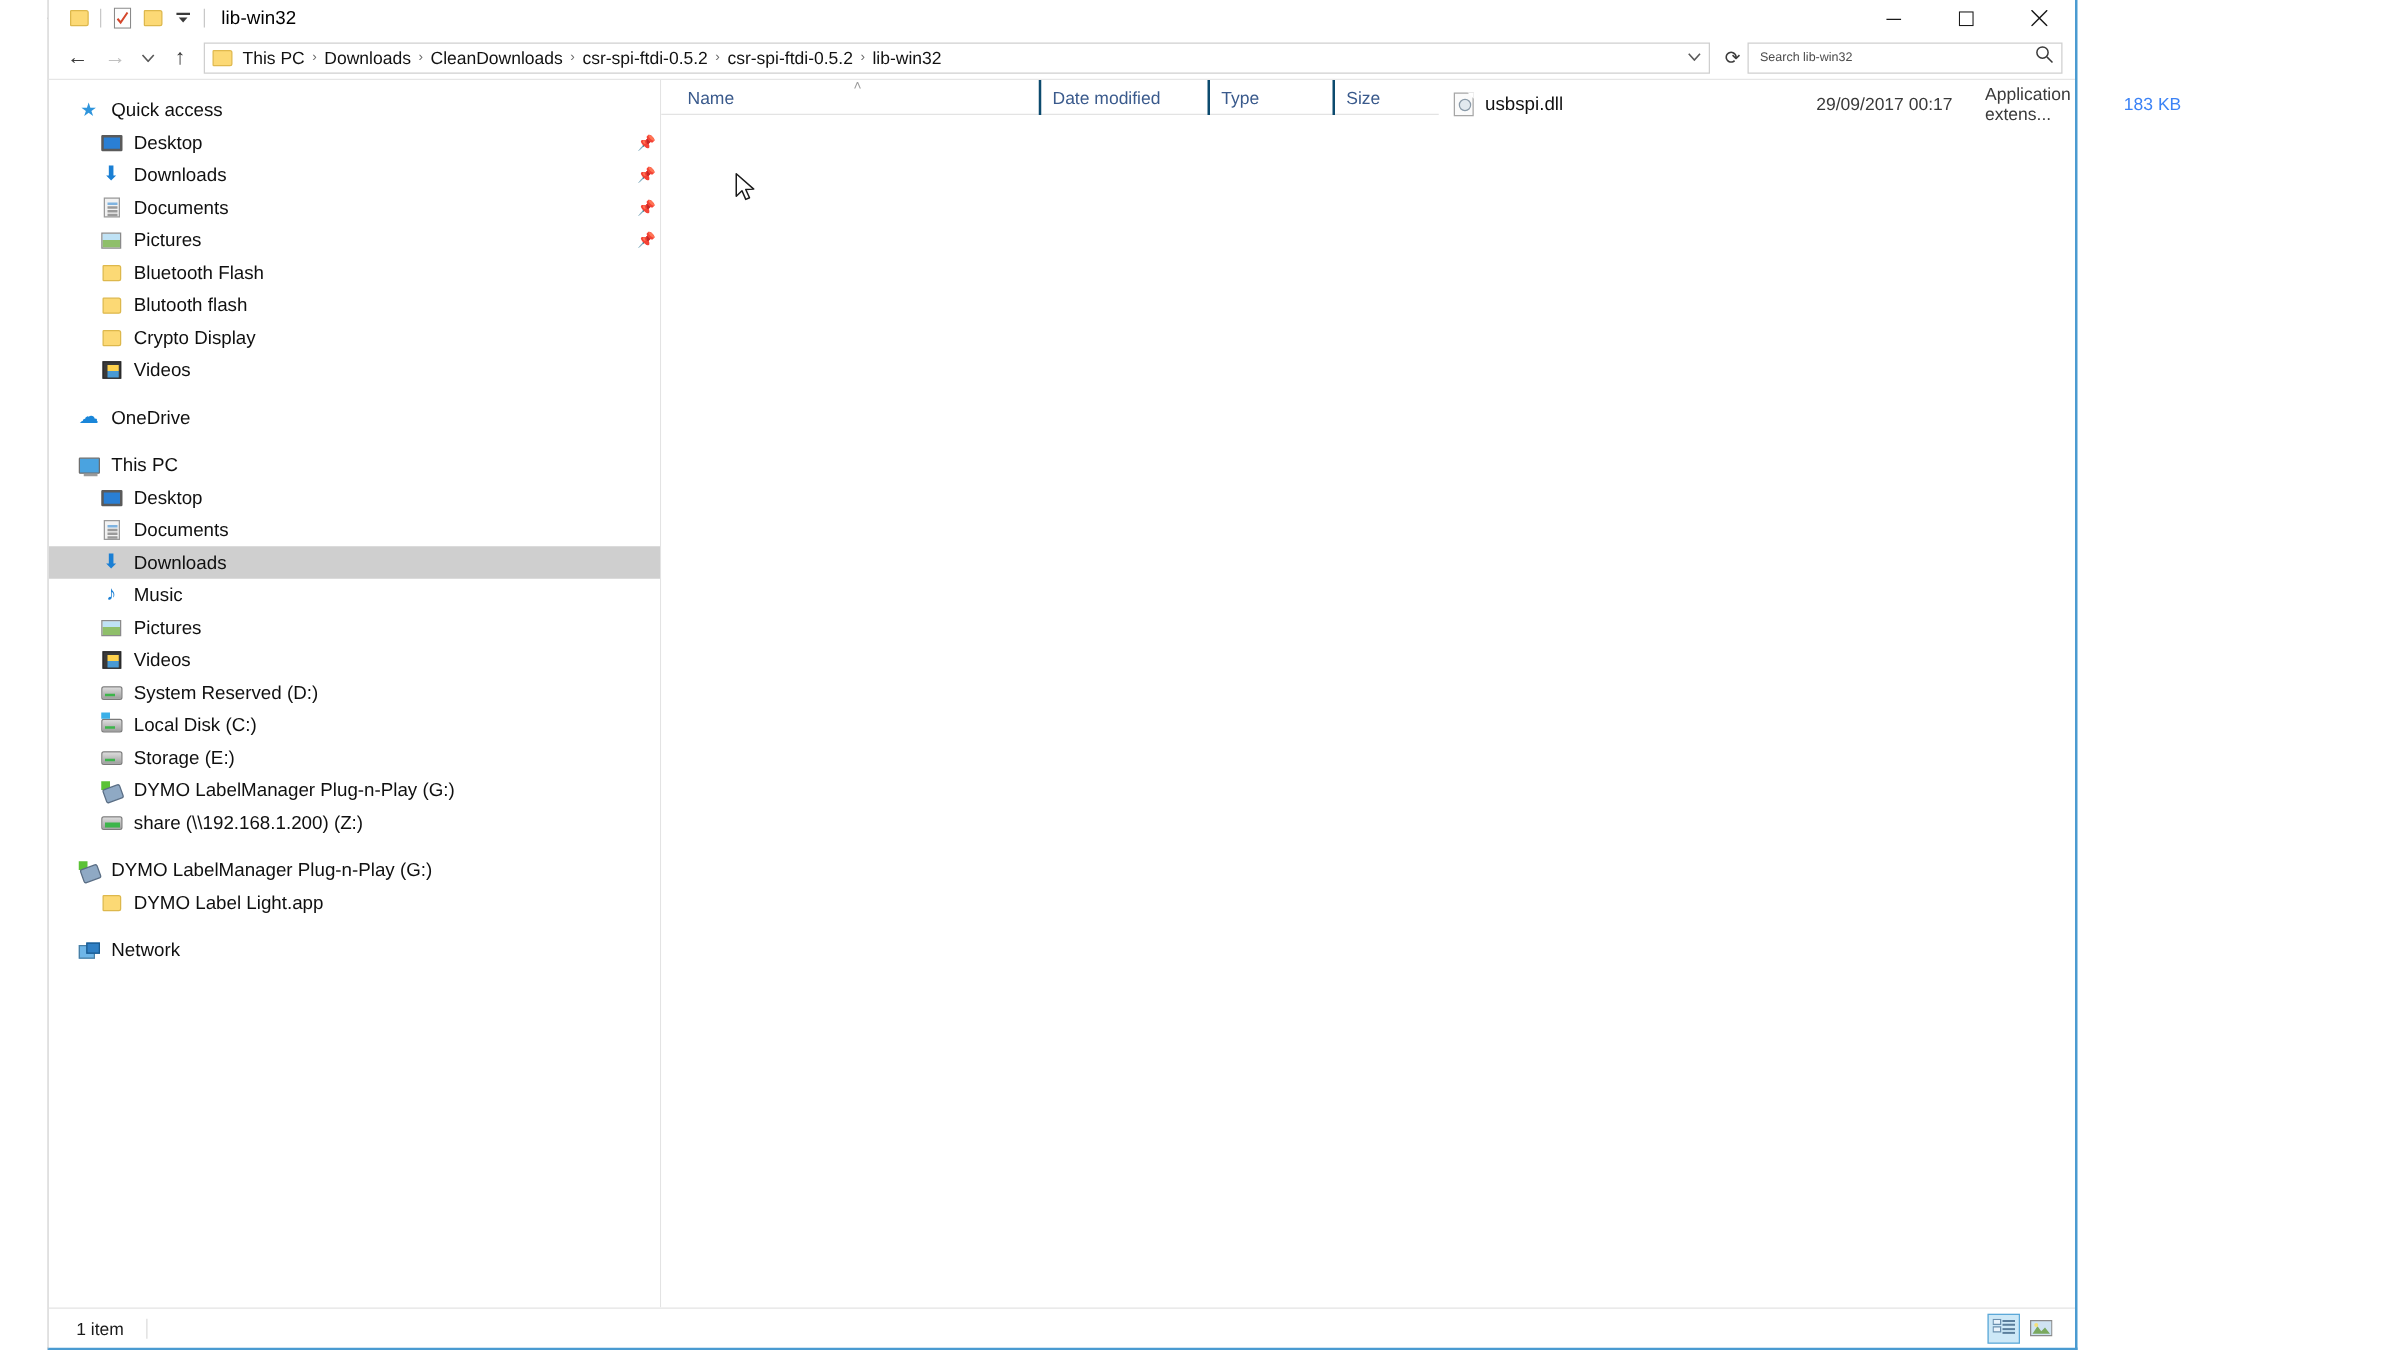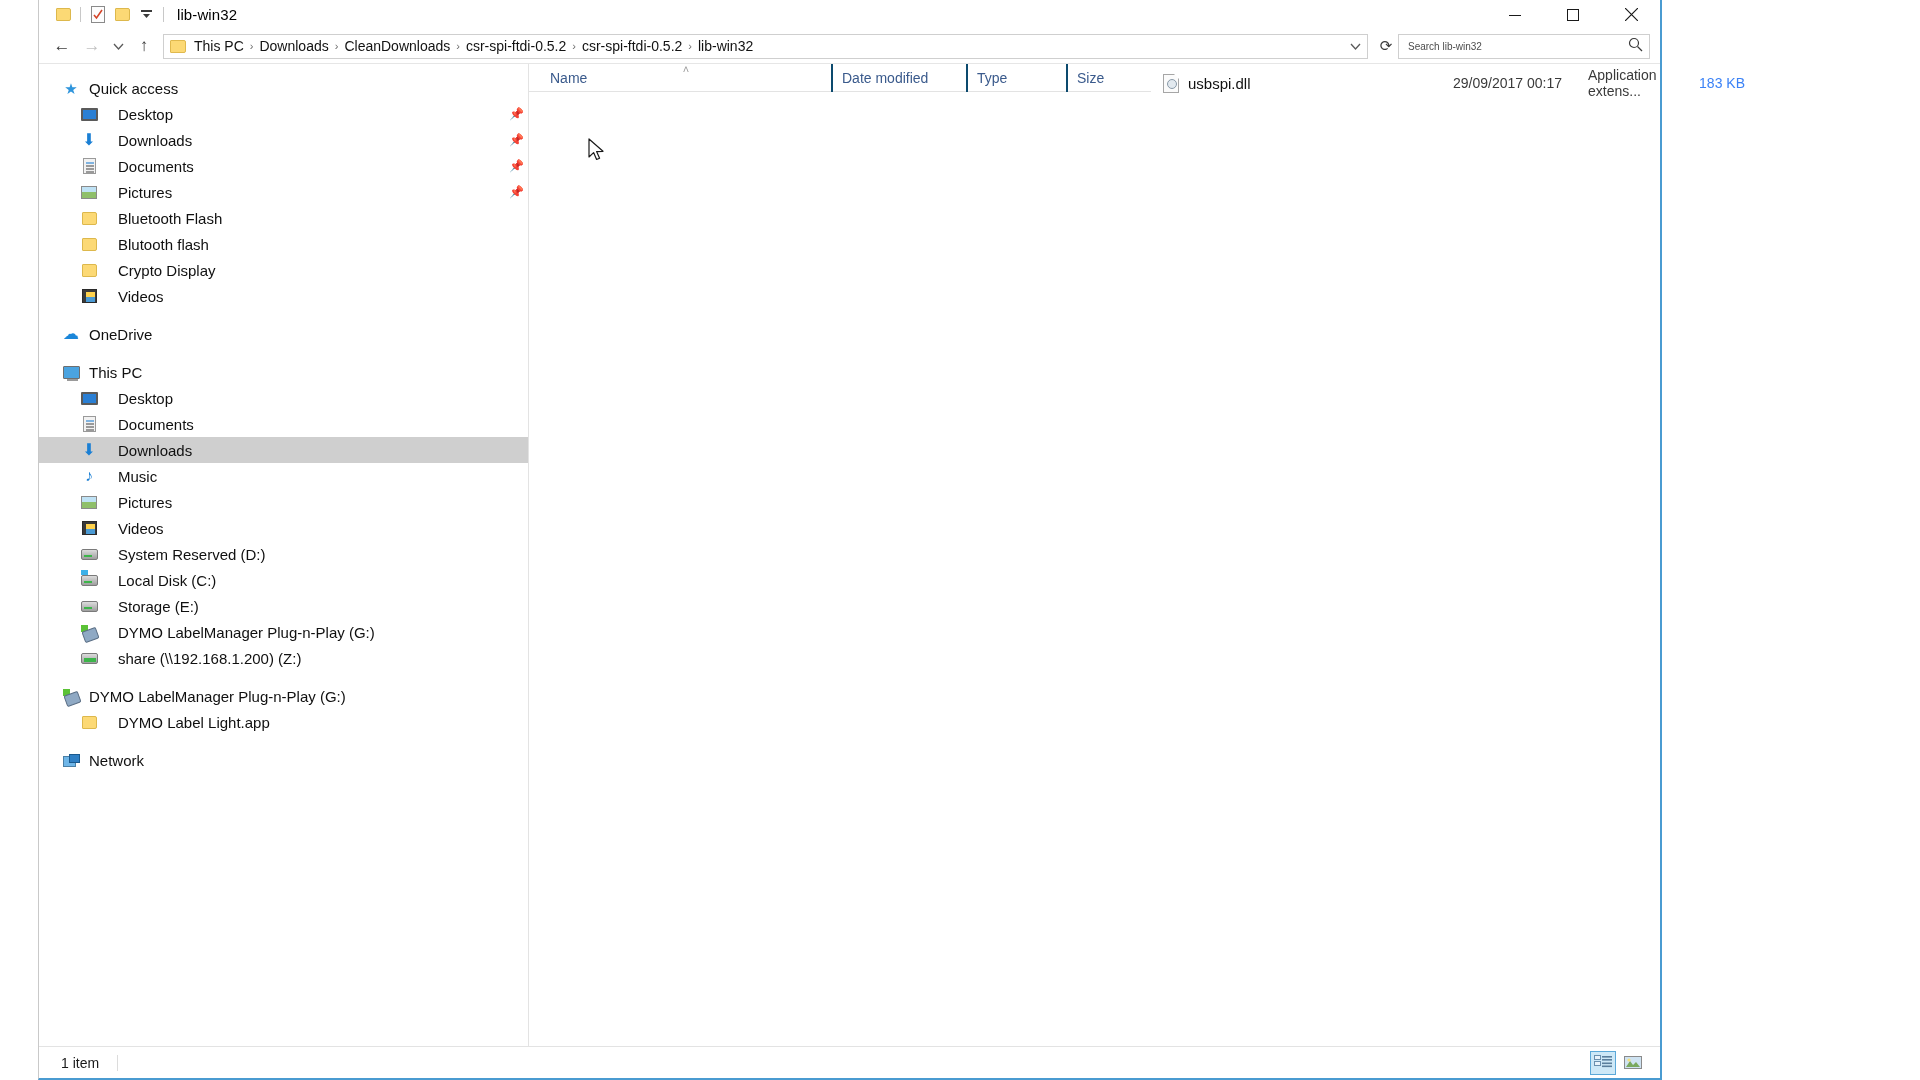--- a/index.html
+++ b/index.html
@@ -170,21 +170,21 @@
     margin-right: 8px;
     display: flex; align-items: center; justify-content: center;
   }
   .nav-row .lbl { white-space: nowrap; }
   .nav-row .pin {
     position: absolute; right: 0; width: 22px;
     display: flex; align-items: center; justify-content: center;
     color: #8d8d8d; font-size: 13px;
   }
   .lvl0 { padding-left: 22px; }
-  .lvl1 { padding-left: 40px; gap: 11px; }
+  .lvl1 { padding-left: 40px; }
   .nav-gap { height: 12px; }
 
   
   .i-folder {
     width: 15px; height: 13px;
     background: #fcd975; border: 1px solid #ddb84c;
     border-radius: 1px 2px 2px 1px;
   }
   .i-star { color: #2f95dc; font-size: 15px; line-height: 1; }
   .i-desktop {

